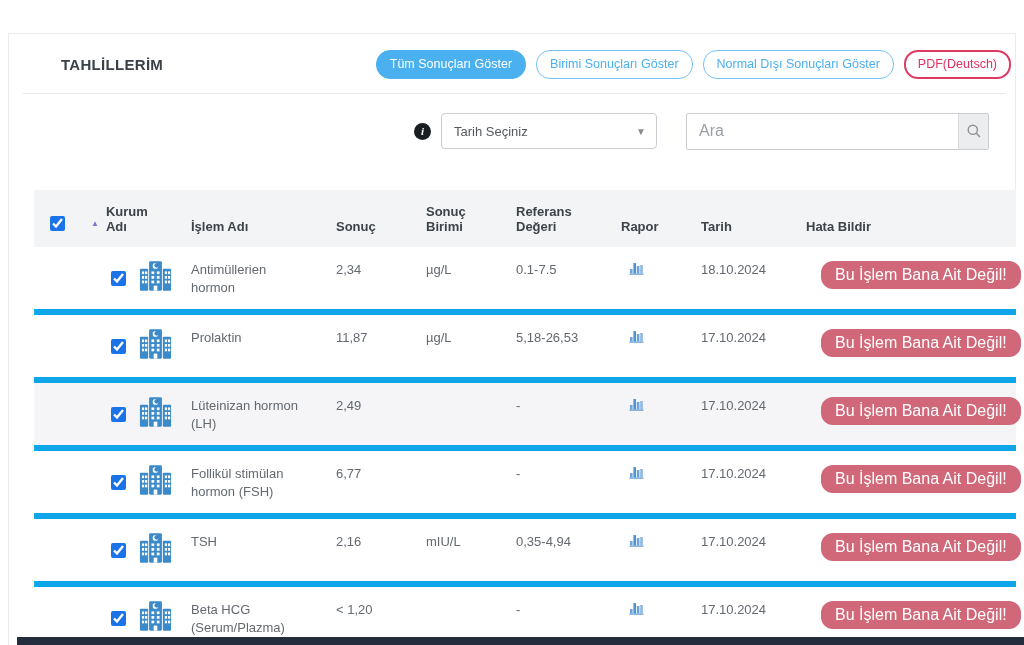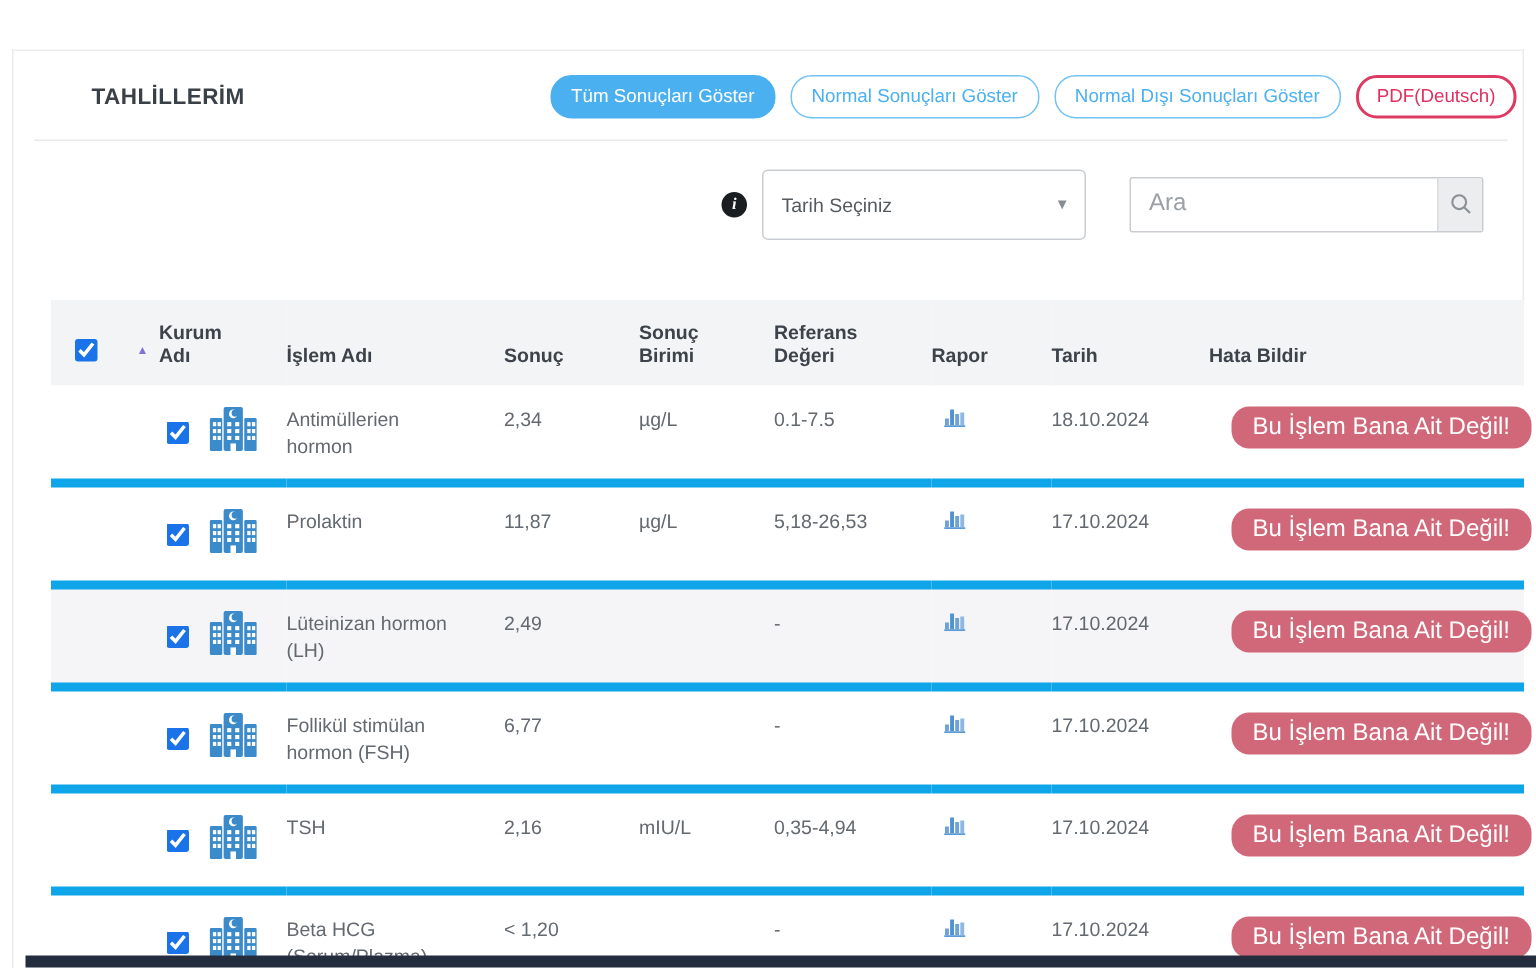--- a/index.html
+++ b/index.html
@@ -21,26 +21,26 @@
   .pill.outline-pink { border:2px solid #dd3a64; color:#e0315f; padding:6px 12px; }
 
   .divider { border-bottom:1px solid #e8e8ea; margin:0 10px 0 14px; }
 
   
   .filter-row { display:flex; align-items:center; justify-content:flex-end;
     margin:19px 26px 0 0; }
   .info-icon { width:17px; height:17px; border-radius:50%; background:#1b1e21;
     color:#fff; font:italic 700 11px/17px "Liberation Serif",serif;
     text-align:center; margin-right:10px; flex:0 0 auto; }
-  .date-select { width:216px; height:47px; border:1px solid #c9cdd1; border-radius:4px;
+  .date-select { width:216px; height:36px; border:1px solid #c9cdd1; border-radius:4px;
     display:flex; align-items:center; justify-content:space-between;
     padding:0 10px 0 12px; cursor:pointer; background:#fff; }
   .date-select .sel-text { font-size:13px; color:#555a5f; }
   .date-select .caret { font-size:10px; color:#888d92; }
-  .search-group { position:relative; width:236px; height:37px; margin-left:29px; }
+  .search-group { position:relative; width:303px; height:37px; margin-left:29px; }
   .search-group input { width:100%; height:100%; border:1px solid #c9cdd1; border-radius:2px;
     padding:0 40px 0 12px; font-size:16px; color:#555; outline:none; font-family:inherit; }
   .search-group input::placeholder { color:#9aa0a5; }
   .search-addon { position:absolute; right:1px; top:1px; bottom:1px; width:30px;
     background:#ebedee; border-left:1px solid #d8dadd; display:flex;
     align-items:center; justify-content:center; cursor:pointer; }
 
   
   table { border-collapse:collapse; table-layout:fixed;
     margin:40px 0 0 25px; width:982px; }
@@ -74,21 +74,21 @@
 </style>
 </head>
 <body>
 
 <div class="card">
 
   <div class="title-row">
     <div class="page-title">TAHLİLLERİM</div>
     <div class="pill-group">
       <button class="pill solid-blue">Tüm Sonuçları Göster</button>
-      <button class="pill outline-blue">Normal Sonuçları Göster</button>
+      <button class="pill outline-blue">Birimi Sonuçları Göster</button>
       <button class="pill outline-blue">Normal Dışı Sonuçları Göster</button>
       <button class="pill outline-pink">PDF(Deutsch)</button>
     </div>
   </div>
 
   <div class="divider"></div>
 
   <div class="filter-row">
     <span class="info-icon">i</span>
     <div class="date-select">

